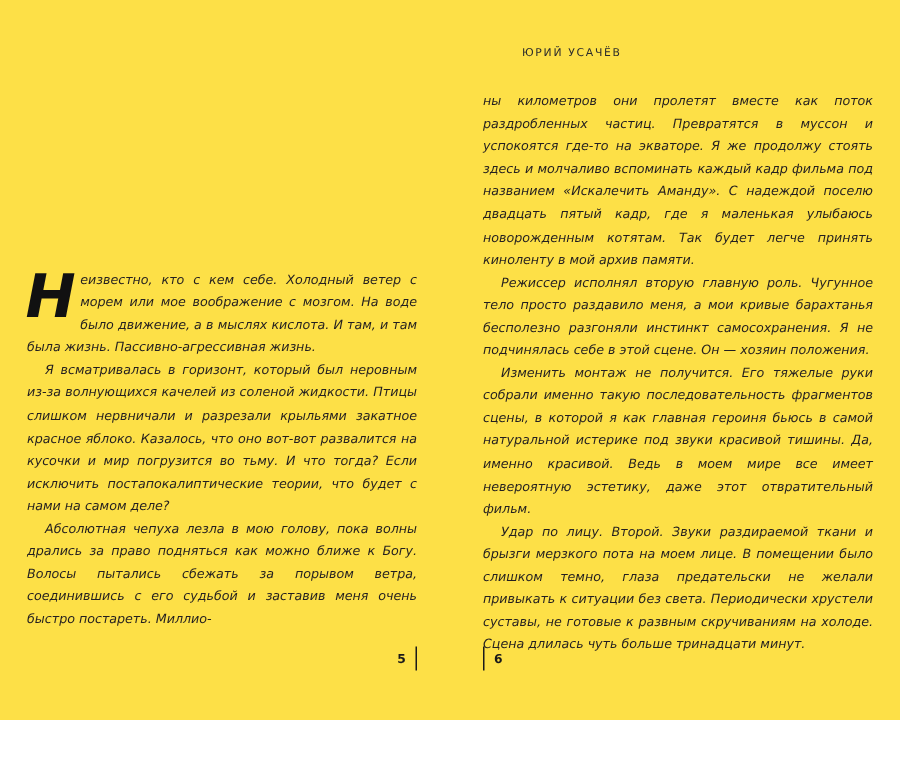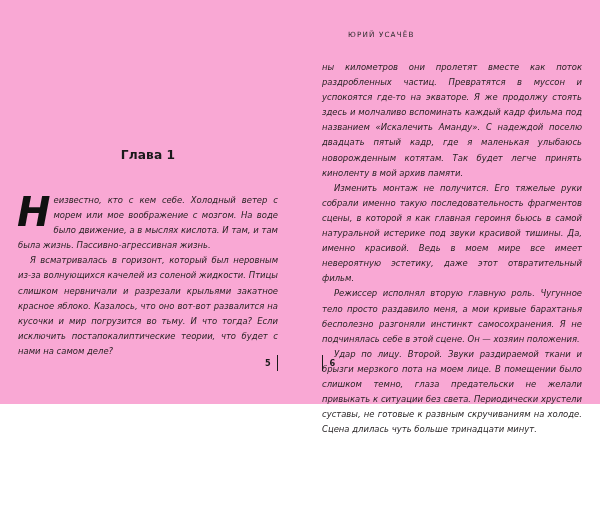--- a/index.html
+++ b/index.html
@@ -19,23 +19,23 @@
     position: relative;
     width: 600px;
     height: 520px;
     display: flex;
     background: #ffffff;
   }
 
   .page {
     position: relative;
     width: 300px;
-    height: 404px;
+    height: 480px;
     box-sizing: border-box;
-    background: #f9a8d4;
+    background: #fde047;
   }
 
   .page-left {
     padding: 0 22px 0 18px;
   }
 
   .page-right {
     padding: 0 18px 0 22px;
   }
 
@@ -147,42 +147,42 @@
 </head>
 <body>
 
 <div class="spread">
 
   <div class="page page-left">
 
     <div class="running-head-placeholder"></div>
 
     <div class="chapter-block">
-      <div class="chapter-number">Глава 1</div>
     </div>
 
     <div class="body left-start">
       <p class="dropcap-para"><span class="dropcap">Н</span><span>еизвестно, кто с кем себе. Холодный ветер с морем или мое воображение с мозгом. На воде было движение, а в мыслях кислота. И там, и там была жизнь. Пассивно-агрессивная жизнь.</span></p>
       <p>Я всматривалась в горизонт, который был неровным из-за волнующихся качелей из соленой жидкости. Птицы слишком нервничали и разрезали крыльями закатное красное яблоко. Казалось, что оно вот-вот развалится на кусочки и мир погрузится во тьму. И что тогда? Если исключить постапокалиптические теории, что будет с нами на самом деле?</p>
+      <p>Абсолютная чепуха лезла в мою голову, пока волны дрались за право подняться как можно ближе к Богу. Волосы пытались сбежать за порывом ветра, соединившись с его судьбой и заставив меня очень быстро постареть. Миллио-</p>
     </div>
 
     <div class="folio folio-left">
       <span>5</span>
       <span class="folio-rule"></span>
     </div>
   </div>
 
   <div class="page page-right">
 
     <div class="running-head">ЮРИЙ УСАЧЁВ</div>
 
     <div class="body right-start">
       <p class="no-indent">ны километров они пролетят вместе как поток раздробленных частиц. Превратятся в муссон и успокоятся где-то на экваторе. Я же продолжу стоять здесь и молчаливо вспоминать каждый кадр фильма под названием «Искалечить Аманду». С надеждой поселю двадцать пятый кадр, где я маленькая улыбаюсь новорожденным котятам. Так будет легче принять киноленту в мой архив памяти.</p>
+      <p>Режиссер исполнял вторую главную роль. Чугунное тело просто раздавило меня, а мои кривые барахтанья бесполезно разгоняли инстинкт самосохранения. Я не подчинялась себе в этой сцене. Он — хозяин положения.</p>
       <p>Изменить монтаж не получится. Его тяжелые руки собрали именно такую последовательность фрагментов сцены, в которой я как главная героиня бьюсь в самой натуральной истерике под звуки красивой тишины. Да, именно красивой. Ведь в моем мире все имеет невероятную эстетику, даже этот отвратительный фильм.</p>
-      <p>Режиссер исполнял вторую главную роль. Чугунное тело просто раздавило меня, а мои кривые барахтанья бесполезно разгоняли инстинкт самосохранения. Я не подчинялась себе в этой сцене. Он — хозяин положения.</p>
       <p>Удар по лицу. Второй. Звуки раздираемой ткани и брызги мерзкого пота на моем лице. В помещении было слишком темно, глаза предательски не желали привыкать к ситуации без света. Периодически хрустели суставы, не готовые к развным скручиваниям на холоде. Сцена длилась чуть больше тринадцати минут.</p>
     </div>
 
     <div class="folio folio-right">
       <span>6</span>
       <span class="folio-rule"></span>
     </div>
   </div>
 
 </div>

